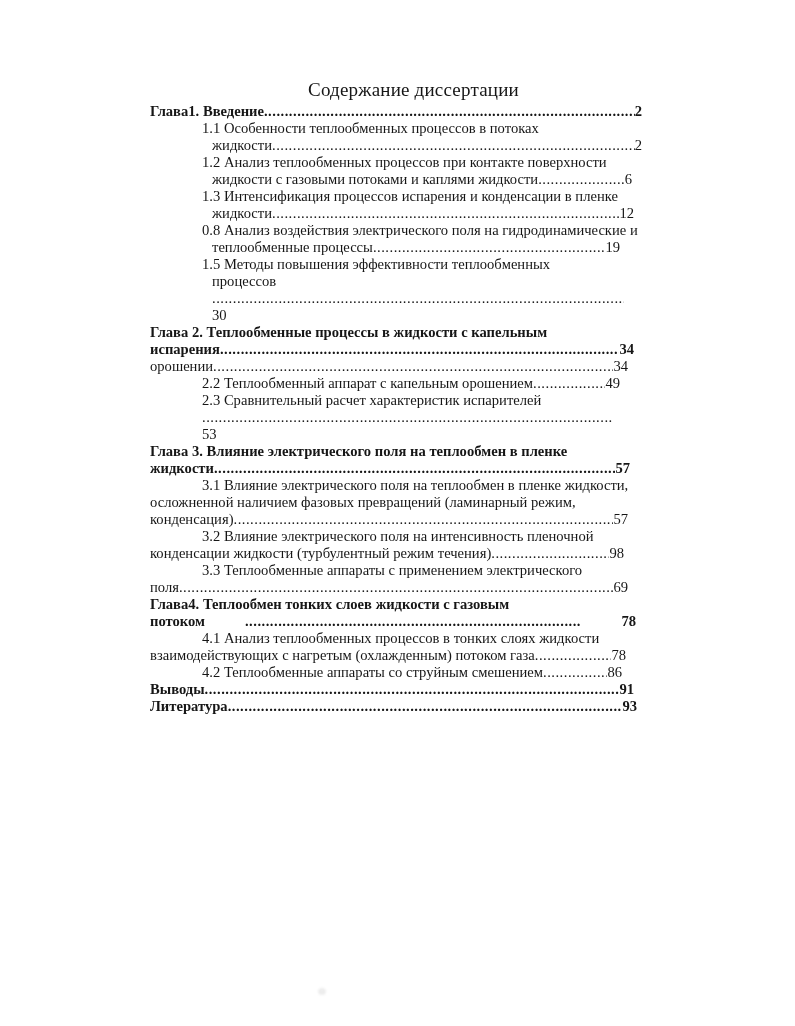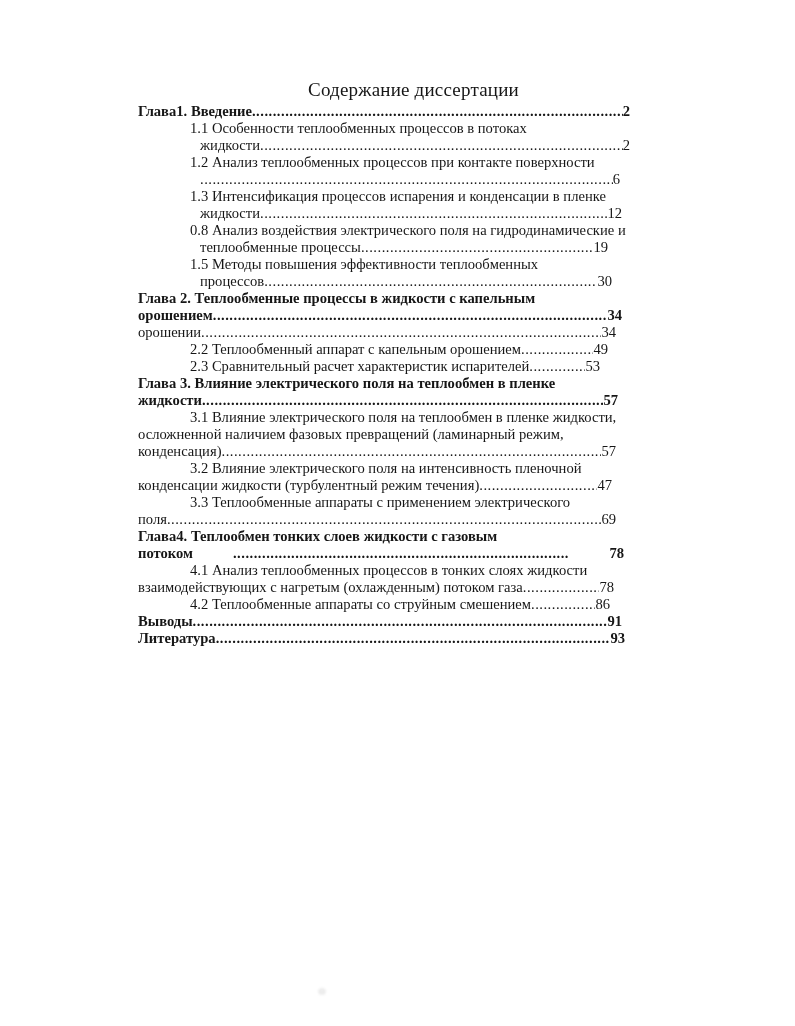--- a/index.html
+++ b/index.html
@@ -19,21 +19,21 @@
     width: 100%;
     margin: 0;
     text-align: center;
     font-size: 19px;
     font-weight: normal;
     letter-spacing: 0.2px;
   }
   .toc {
     position: absolute;
     top: 103px;
-    left: 138px;
+    left: 150px;
     width: 492px;
     font-size: 14.6px;
     line-height: 17px;
   }
   .row { display: flex; }
   .row .t { white-space: pre; }
   .leader {
     flex: 1 1 auto;
     min-width: 0;
     overflow: hidden;
@@ -72,20 +72,21 @@
       </div>
       <div class="row ind2">
         <span class="t">жидкости</span>
         <span class="leader">........................................................................................................................................................................................................................................................</span>
         <span class="pg">2</span>
       </div>
       <div class="row ind1">
         <span class="t">1.2 Анализ теплообменных процессов при контакте поверхности</span>
       </div>
       <div class="row ind2" style="padding-right: 10px;">
+        <span class="t">жидкости с газовыми потоками и каплями жидкости</span>
         <span class="leader">........................................................................................................................................................................................................................................................</span>
         <span class="pg">6</span>
       </div>
       <div class="row ind1">
         <span class="t">1.3 Интенсификация процессов испарения и конденсации в пленке</span>
       </div>
       <div class="row ind2" style="padding-right: 8px;">
         <span class="t">жидкости</span>
         <span class="leader">........................................................................................................................................................................................................................................................</span>
         <span class="pg">12</span>
@@ -94,44 +95,44 @@
         <span class="t">0.8 Анализ воздействия электрического поля на гидродинамические и</span>
       </div>
       <div class="row ind2" style="padding-right: 22px;">
         <span class="t">теплообменные процессы</span>
         <span class="leader">........................................................................................................................................................................................................................................................</span>
         <span class="pg">19</span>
       </div>
       <div class="row ind1">
         <span class="t">1.5 Методы повышения эффективности теплообменных</span>
       </div>
-      <div class="row ind2" style="padding-right: 18px;">
+      <div class="row ind2" style="padding-right: 18px; flex-direction: column;">
         <span class="t">процессов</span>
         <span class="leader">........................................................................................................................................................................................................................................................</span>
         <span class="pg">30</span>
       </div>
       <div class="row bold ind0">
         <span class="t">Глава 2. Теплообменные процессы в жидкости с капельным</span>
       </div>
       <div class="row bold ind0" style="padding-right: 8px;">
-        <span class="t">орошением</span>
+        <span class="t">испарения</span>
         <span class="leader">........................................................................................................................................................................................................................................................</span>
         <span class="pg">34</span>
       </div>
       <div class="row ind0" style="padding-right: 14px;">
         <span class="t">орошении</span>
         <span class="leader">........................................................................................................................................................................................................................................................</span>
         <span class="pg">34</span>
       </div>
       <div class="row ind1" style="padding-right: 22px;">
         <span class="t">2.2 Теплообменный аппарат с капельным орошением</span>
         <span class="leader">........................................................................................................................................................................................................................................................</span>
         <span class="pg">49</span>
       </div>
-      <div class="row ind1" style="padding-right: 30px;">
+      <div class="row ind1" style="padding-right: 30px; flex-direction: column;">
         <span class="t">2.3 Сравнительный расчет характеристик испарителей</span>
         <span class="leader">........................................................................................................................................................................................................................................................</span>
         <span class="pg">53</span>
       </div>
       <div class="row bold ind0">
         <span class="t">Глава 3. Влияние электрического поля на теплообмен в пленке</span>
       </div>
       <div class="row bold ind0" style="padding-right: 12px;">
         <span class="t">жидкости</span>
         <span class="leader">........................................................................................................................................................................................................................................................</span>
@@ -147,21 +148,21 @@
         <span class="t">конденсация)</span>
         <span class="leader">........................................................................................................................................................................................................................................................</span>
         <span class="pg">57</span>
       </div>
       <div class="row ind1">
         <span class="t">3.2 Влияние электрического поля на интенсивность пленочной</span>
       </div>
       <div class="row ind0" style="padding-right: 18px;">
         <span class="t">конденсации жидкости (турбулентный режим течения)</span>
         <span class="leader">........................................................................................................................................................................................................................................................</span>
-        <span class="pg">47</span>
+        <span class="pg">98</span>
       </div>
       <div class="row ind1">
         <span class="t">3.3 Теплообменные аппараты с применением электрического</span>
       </div>
       <div class="row ind0" style="padding-right: 14px;">
         <span class="t">поля</span>
         <span class="leader">........................................................................................................................................................................................................................................................</span>
         <span class="pg">69</span>
       </div>
       <div class="row bold ind0">

